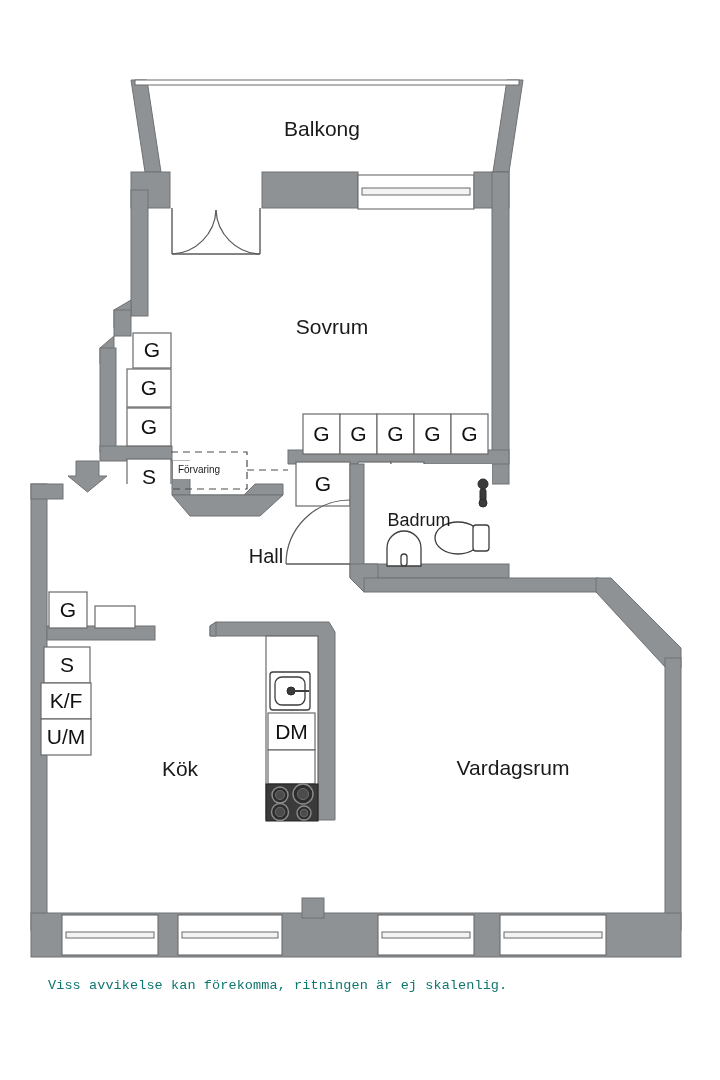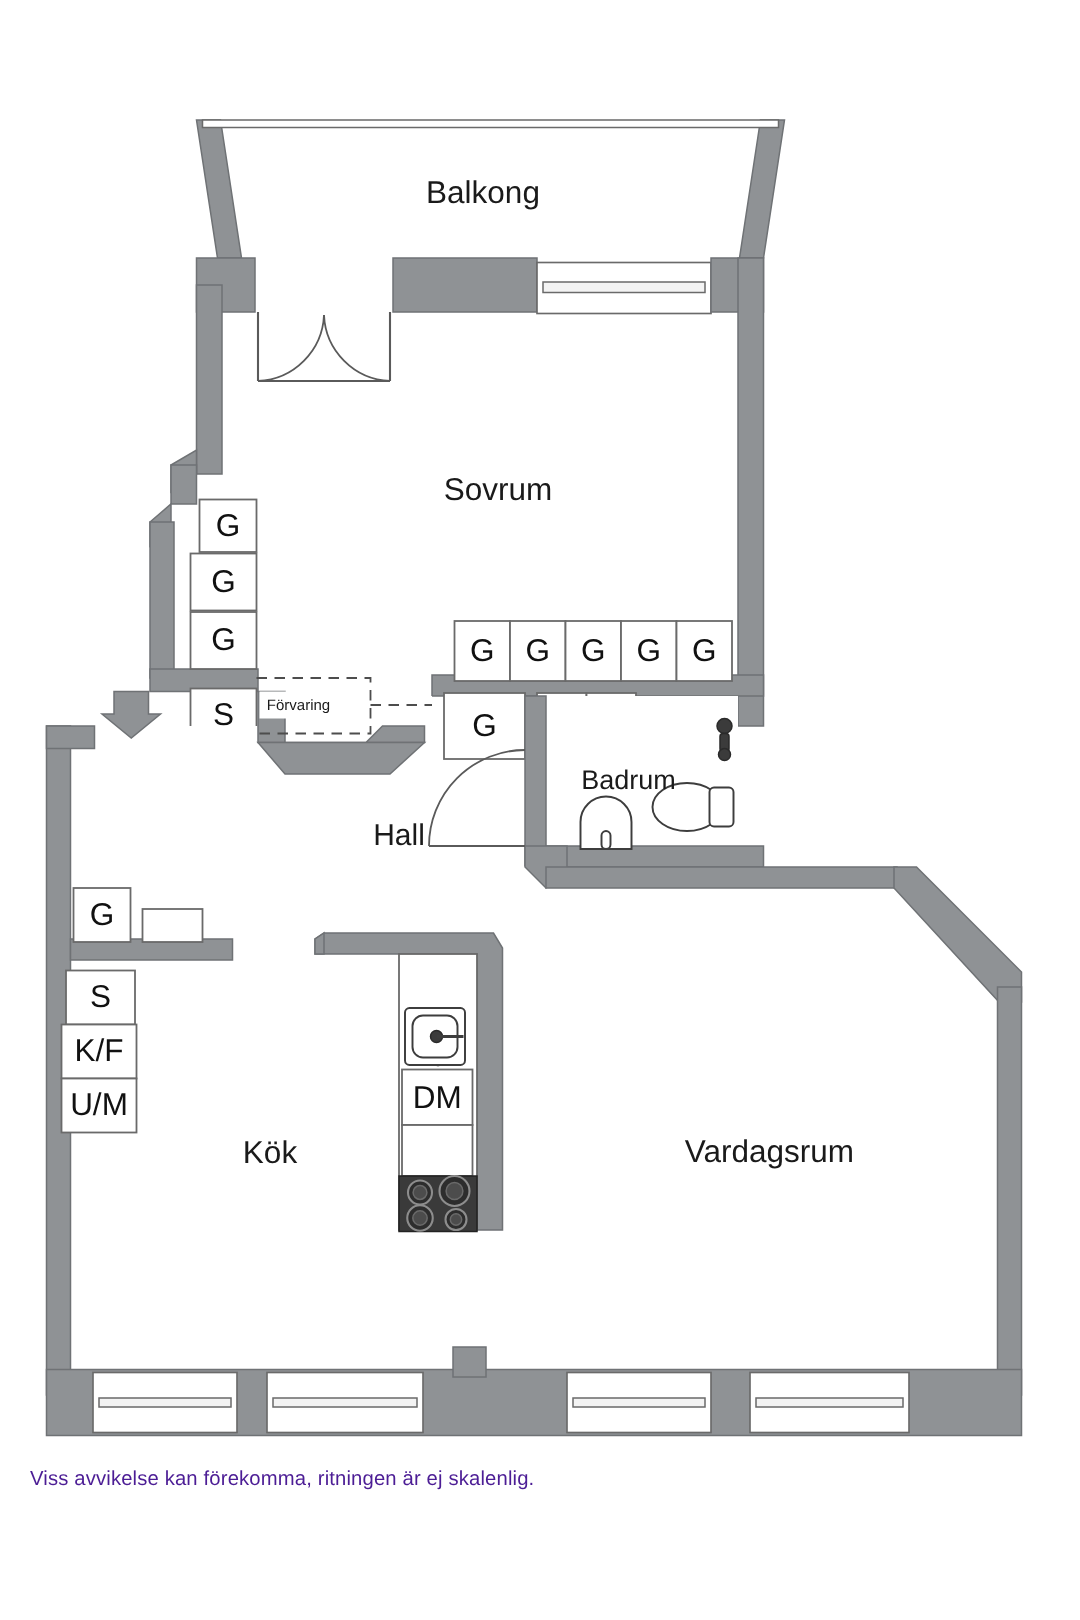--- a/index.html
+++ b/index.html
@@ -125,25 +125,25 @@
     stroke: #6f7275;
     stroke-width: 1;
   }
   .railing {
     fill: #ffffff;
     stroke: #6a6a6a;
     stroke-width: 1;
   }
   .caption {
     position: absolute;
-    left: 20px;
+    left: 48px;
     top: 978px;
-    font-family: Liberation Sans, sans-serif;
+    font-family: Liberation Mono, monospace;
     font-size: 13.5px;
-    color: #4c1d95;
+    color: #0f766e;
     letter-spacing: 0.1px;
   }
 </style>
 </head>
 <body>
 
 <div id="plan-root">
 
 <svg class="floorplan" viewBox="0 0 720 1080" xmlns="http://www.w3.org/2000/svg">
 

